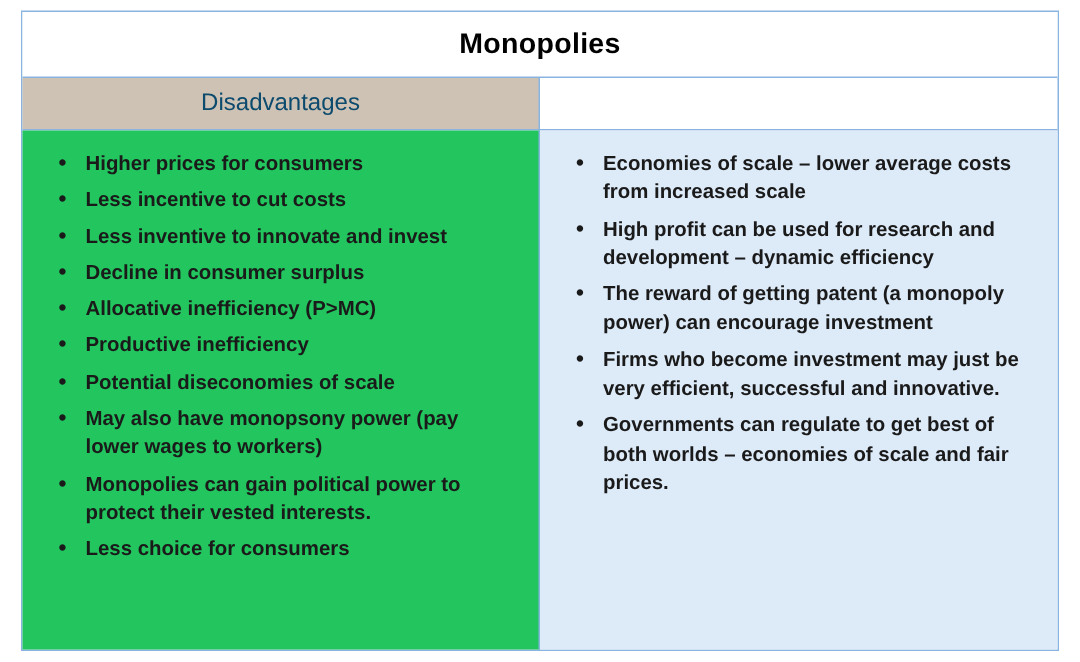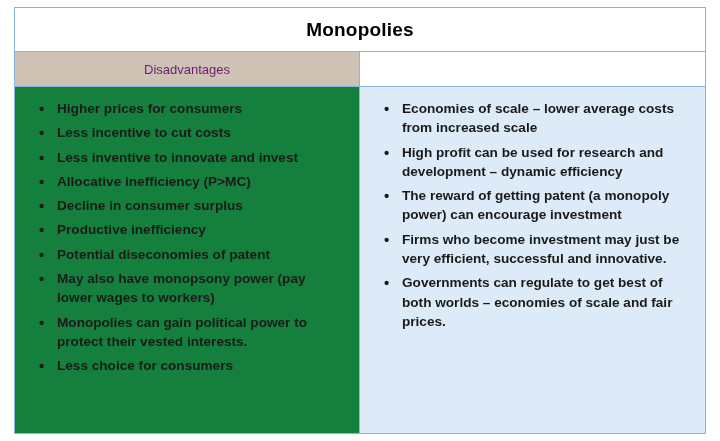--- a/index.html
+++ b/index.html
@@ -51,22 +51,22 @@
     height: 35px;
     display: flex;
     border-bottom: 1px solid #8ab4e0;
     box-sizing: border-box;
   }
   .header-cell {
     display: flex;
     align-items: center;
     justify-content: center;
     box-sizing: border-box;
-    font-size: 13px;
-    color: #701a75;
+    font-size: 16px;
+    color: #0c4a6e;
   }
   .header-left {
     width: 50%;
     background: #cdc2b3;
     border-right: 1px solid #8ab4e0;
   }
   .header-right {
     width: 50%;
     background: #aed2f4;
   }
@@ -76,21 +76,21 @@
     box-sizing: border-box;
     min-height: 0;
   }
   .col {
     width: 50%;
     box-sizing: border-box;
     padding: 12px 10px 6px 10px;
     position: relative;
   }
   .col-left {
-    background: #15803d;
+    background: #22c55e;
     border-right: 1px solid #8ab4e0;
   }
   .col-right {
     background: #ddeaf8;
   }
   ul.items {
     margin: 0;
     padding: 0 6px 0 30px;
     list-style: none;
   }
@@ -137,24 +137,24 @@
       <div class="header-cell header-left">Disadvantages</div>
     </div>
 
     <div class="body-row">
 
       <div class="col col-left">
         <ul class="items">
           <li>Higher prices for consumers</li>
           <li>Less incentive to cut costs</li>
           <li>Less inventive to innovate and invest</li>
+          <li>Decline in consumer surplus</li>
           <li>Allocative inefficiency (P&gt;MC)</li>
-          <li>Decline in consumer surplus</li>
           <li>Productive inefficiency</li>
-          <li>Potential diseconomies of patent</li>
+          <li>Potential diseconomies of scale</li>
           <li>May also have monopsony power (pay lower wages to workers)</li>
           <li>Monopolies can gain political power to protect their vested interests.</li>
           <li>Less choice for consumers</li>
         </ul>
       </div>
 
       <div class="col col-right">
         <ul class="items">
           <li>Economies of scale – lower average costs from increased scale</li>
           <li>High profit can be used for research and development – dynamic efficiency</li>

